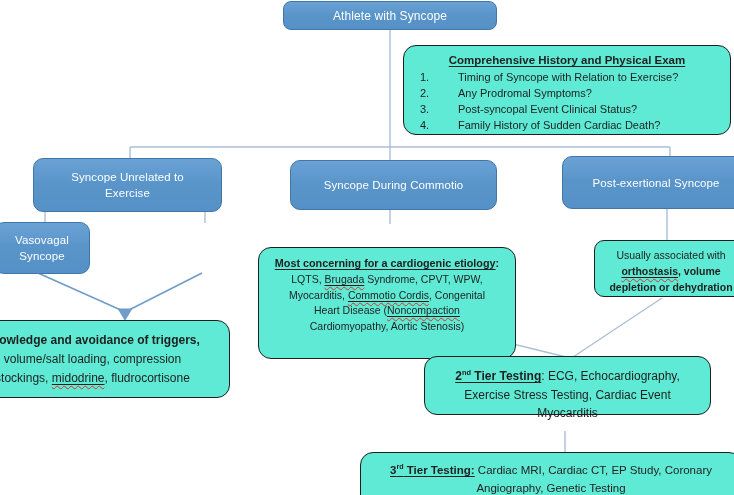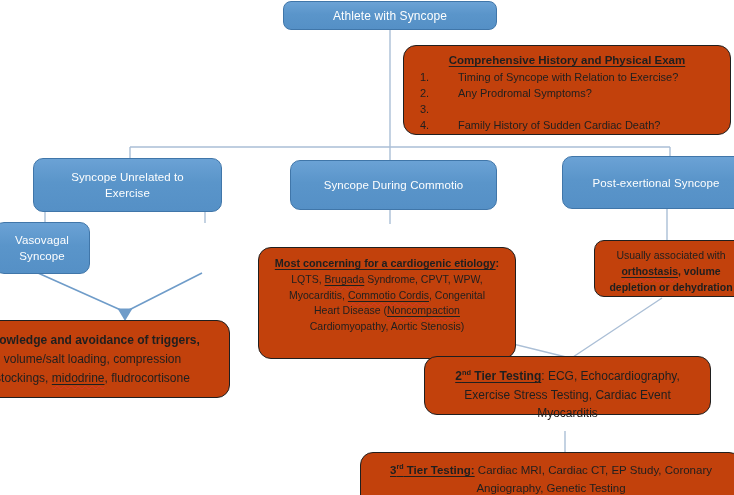--- a/index.html
+++ b/index.html
@@ -8,21 +8,21 @@
     font-family:"Liberation Sans",sans-serif;color:#1f1f1f;
   }
   .wires{position:absolute;left:0;top:0;width:734px;height:495px;}
   .box-blue{
     position:absolute;display:flex;align-items:center;justify-content:center;text-align:center;
     background:linear-gradient(180deg,#6ba2d5 0%,#5a95ca 45%,#5590c6 100%);
     border:1.6px solid #4076a9;border-radius:10px;color:#fdfefe;
     font-size:11.5px;line-height:16px;letter-spacing:0.1px;
   }
   .box-white{
-    position:absolute;background:#c2410c;border:1.6px solid #1f1f1f;border-radius:13px;
+    position:absolute;background:#5eead4;border:1.6px solid #1f1f1f;border-radius:13px;
     text-align:center;box-sizing:border-box;
   }
   .b{font-weight:bold;}
   .u{text-decoration:underline;text-decoration-thickness:1px;text-underline-offset:2px;}
   .sq{
     text-decoration-line:underline;text-decoration-style:wavy;
     text-decoration-color:#d7352a;text-decoration-thickness:1px;text-underline-offset:3px;
   }
   .sup{font-size:0.62em;vertical-align:super;line-height:0;}
   .ln{white-space:nowrap;}
@@ -60,20 +60,21 @@
     <div class="exrow">
       <span class="exnum">1.</span>
       <span class="extxt">Timing of Syncope with Relation to Exercise?</span>
     </div>
     <div class="exrow">
       <span class="exnum">2.</span>
       <span class="extxt">Any Prodromal Symptoms?</span>
     </div>
     <div class="exrow">
       <span class="exnum">3.</span>
+      <span class="extxt">Post-syncopal Event Clinical Status?</span>
     </div>
     <div class="exrow">
       <span class="exnum">4.</span>
       <span class="extxt">Family History of Sudden Cardiac Death?</span>
     </div>
   </div>
 
   <div class="box-blue" style="left:33px;top:158px;width:187px;height:52px;">
     <span class="wrap-label">Syncope Unrelated to Exercise</span>
   </div>

